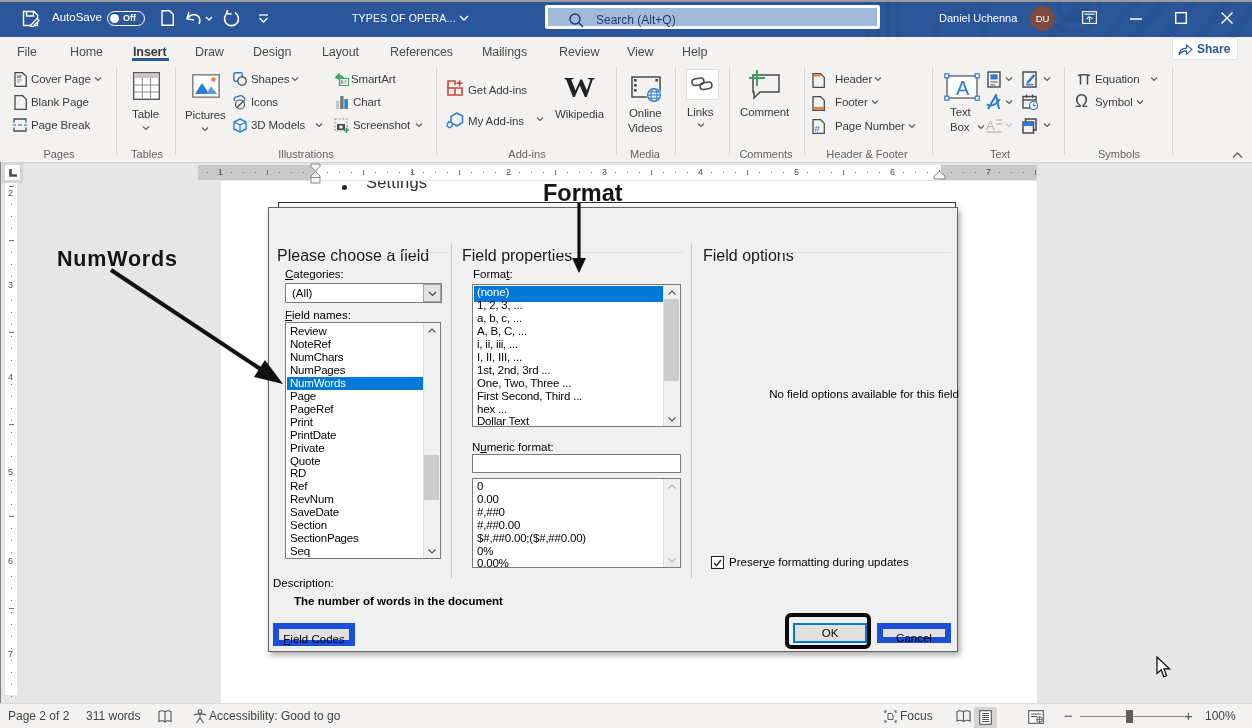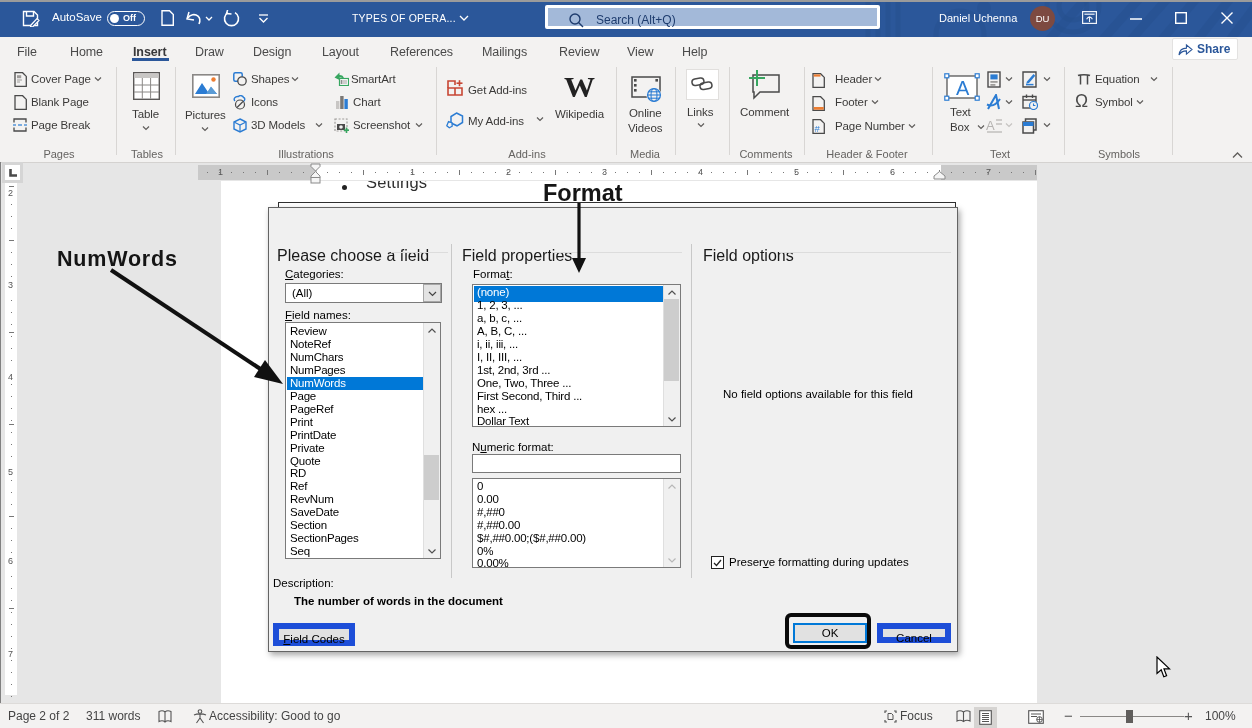--- a/index.html
+++ b/index.html
@@ -600,21 +600,21 @@
       <div class="sbar" style="height:88px;">
         <svg class="abs" style="left:4px;top:5px;" width="8" height="5">
             <path d="M0.5 4.5 L4 1 L7.5 4.5" fill="none" stroke="#b8b8b8" stroke-width="1.2"></path>
           </svg>
         <svg class="abs" style="left:4px;top:79px;" width="8" height="5">
             <path d="M0.5 0.5 L4 4 L7.5 0.5" fill="none" stroke="#b8b8b8" stroke-width="1.2"></path>
           </svg>
       </div>
     </div>
 
-    <div class="dtext" style="left:454px;top:180px;width:256px;text-align:left;">No field options available for this field</div>
+    <div class="dtext" style="left:434px;top:180px;width:256px;text-align:right;">No field options available for this field</div>
     <div class="abs" style="left:442px;top:348px;width:13px;height:13px;background:#fff;border:1.5px solid #222;box-sizing:border-box;">
       <svg class="abs" style="left:1px;top:2px;" width="9" height="8">
           <path d="M1 4 L3.5 6.5 L8 1" fill="none" stroke="#222" stroke-width="1.3"></path>
         </svg>
     </div>
     <div class="dtext" style="left:460px;top:348px;">Preser<span style="text-decoration:underline">v</span>e formatting during updates</div>
 
     <div class="dtext" style="left:4px;top:369px;">Description:</div>
     <div class="dtext" style="left:25px;top:387px;font-weight:bold;">The number of words in the document</div>
 

